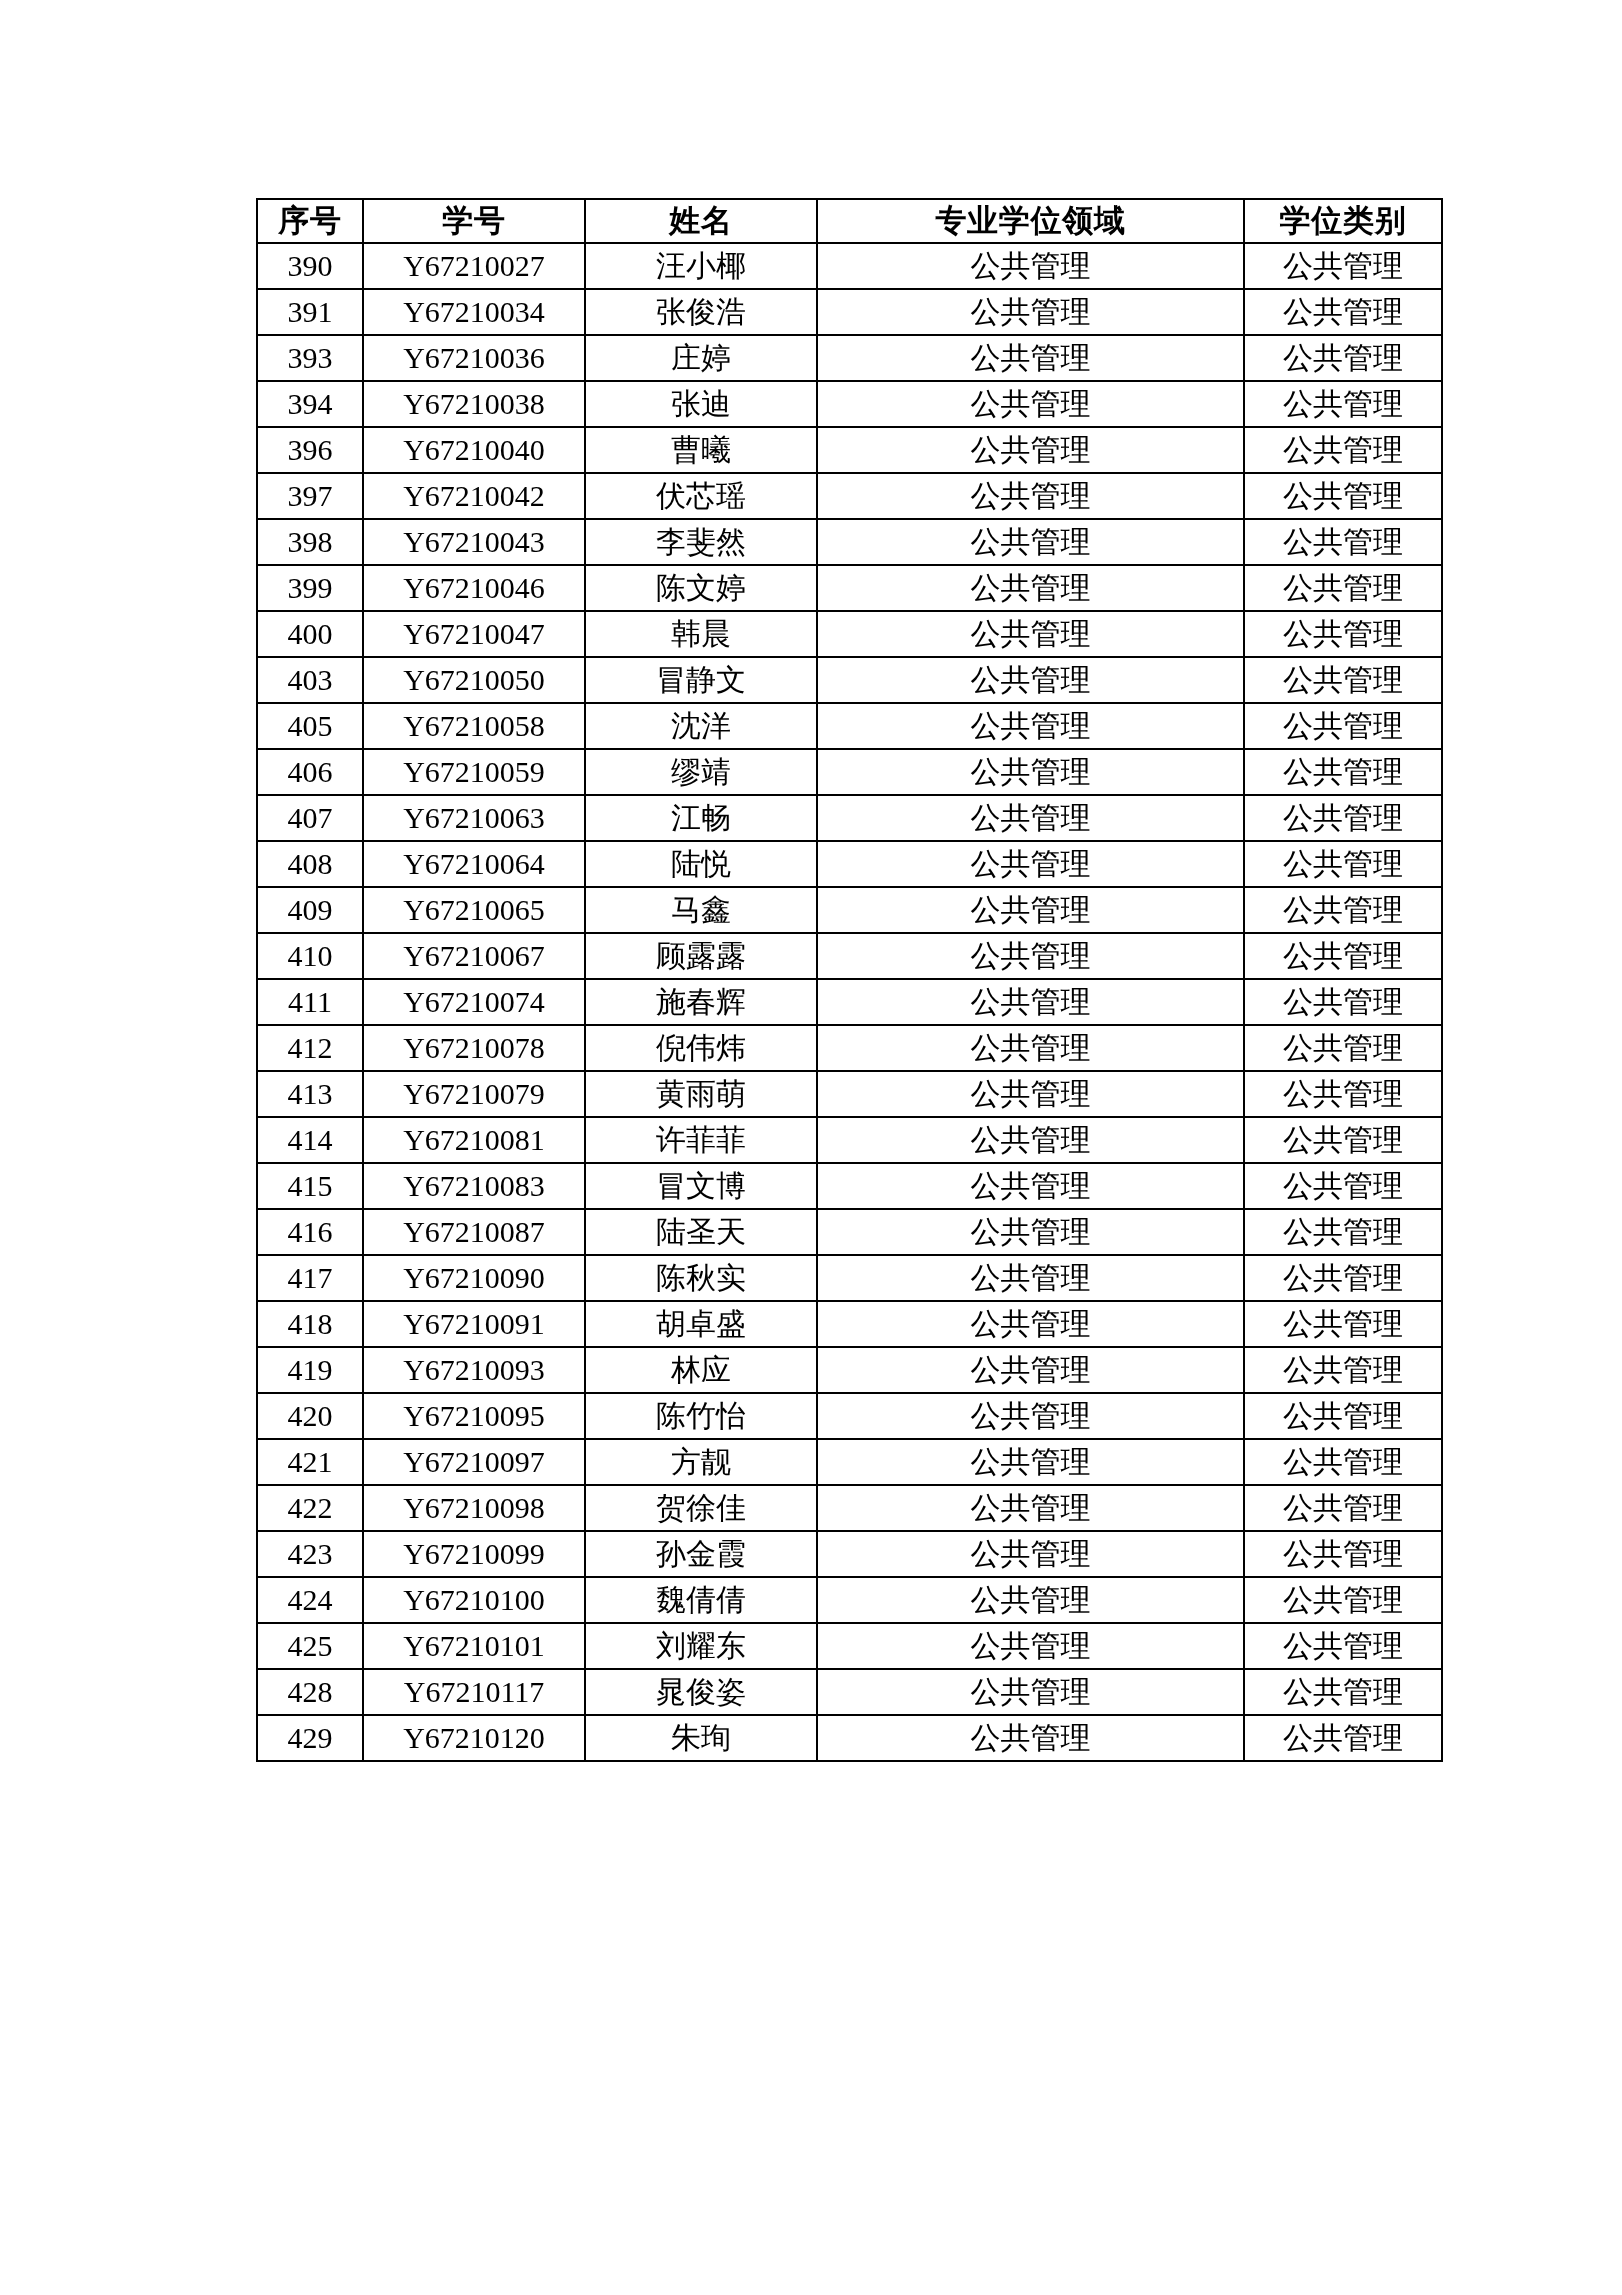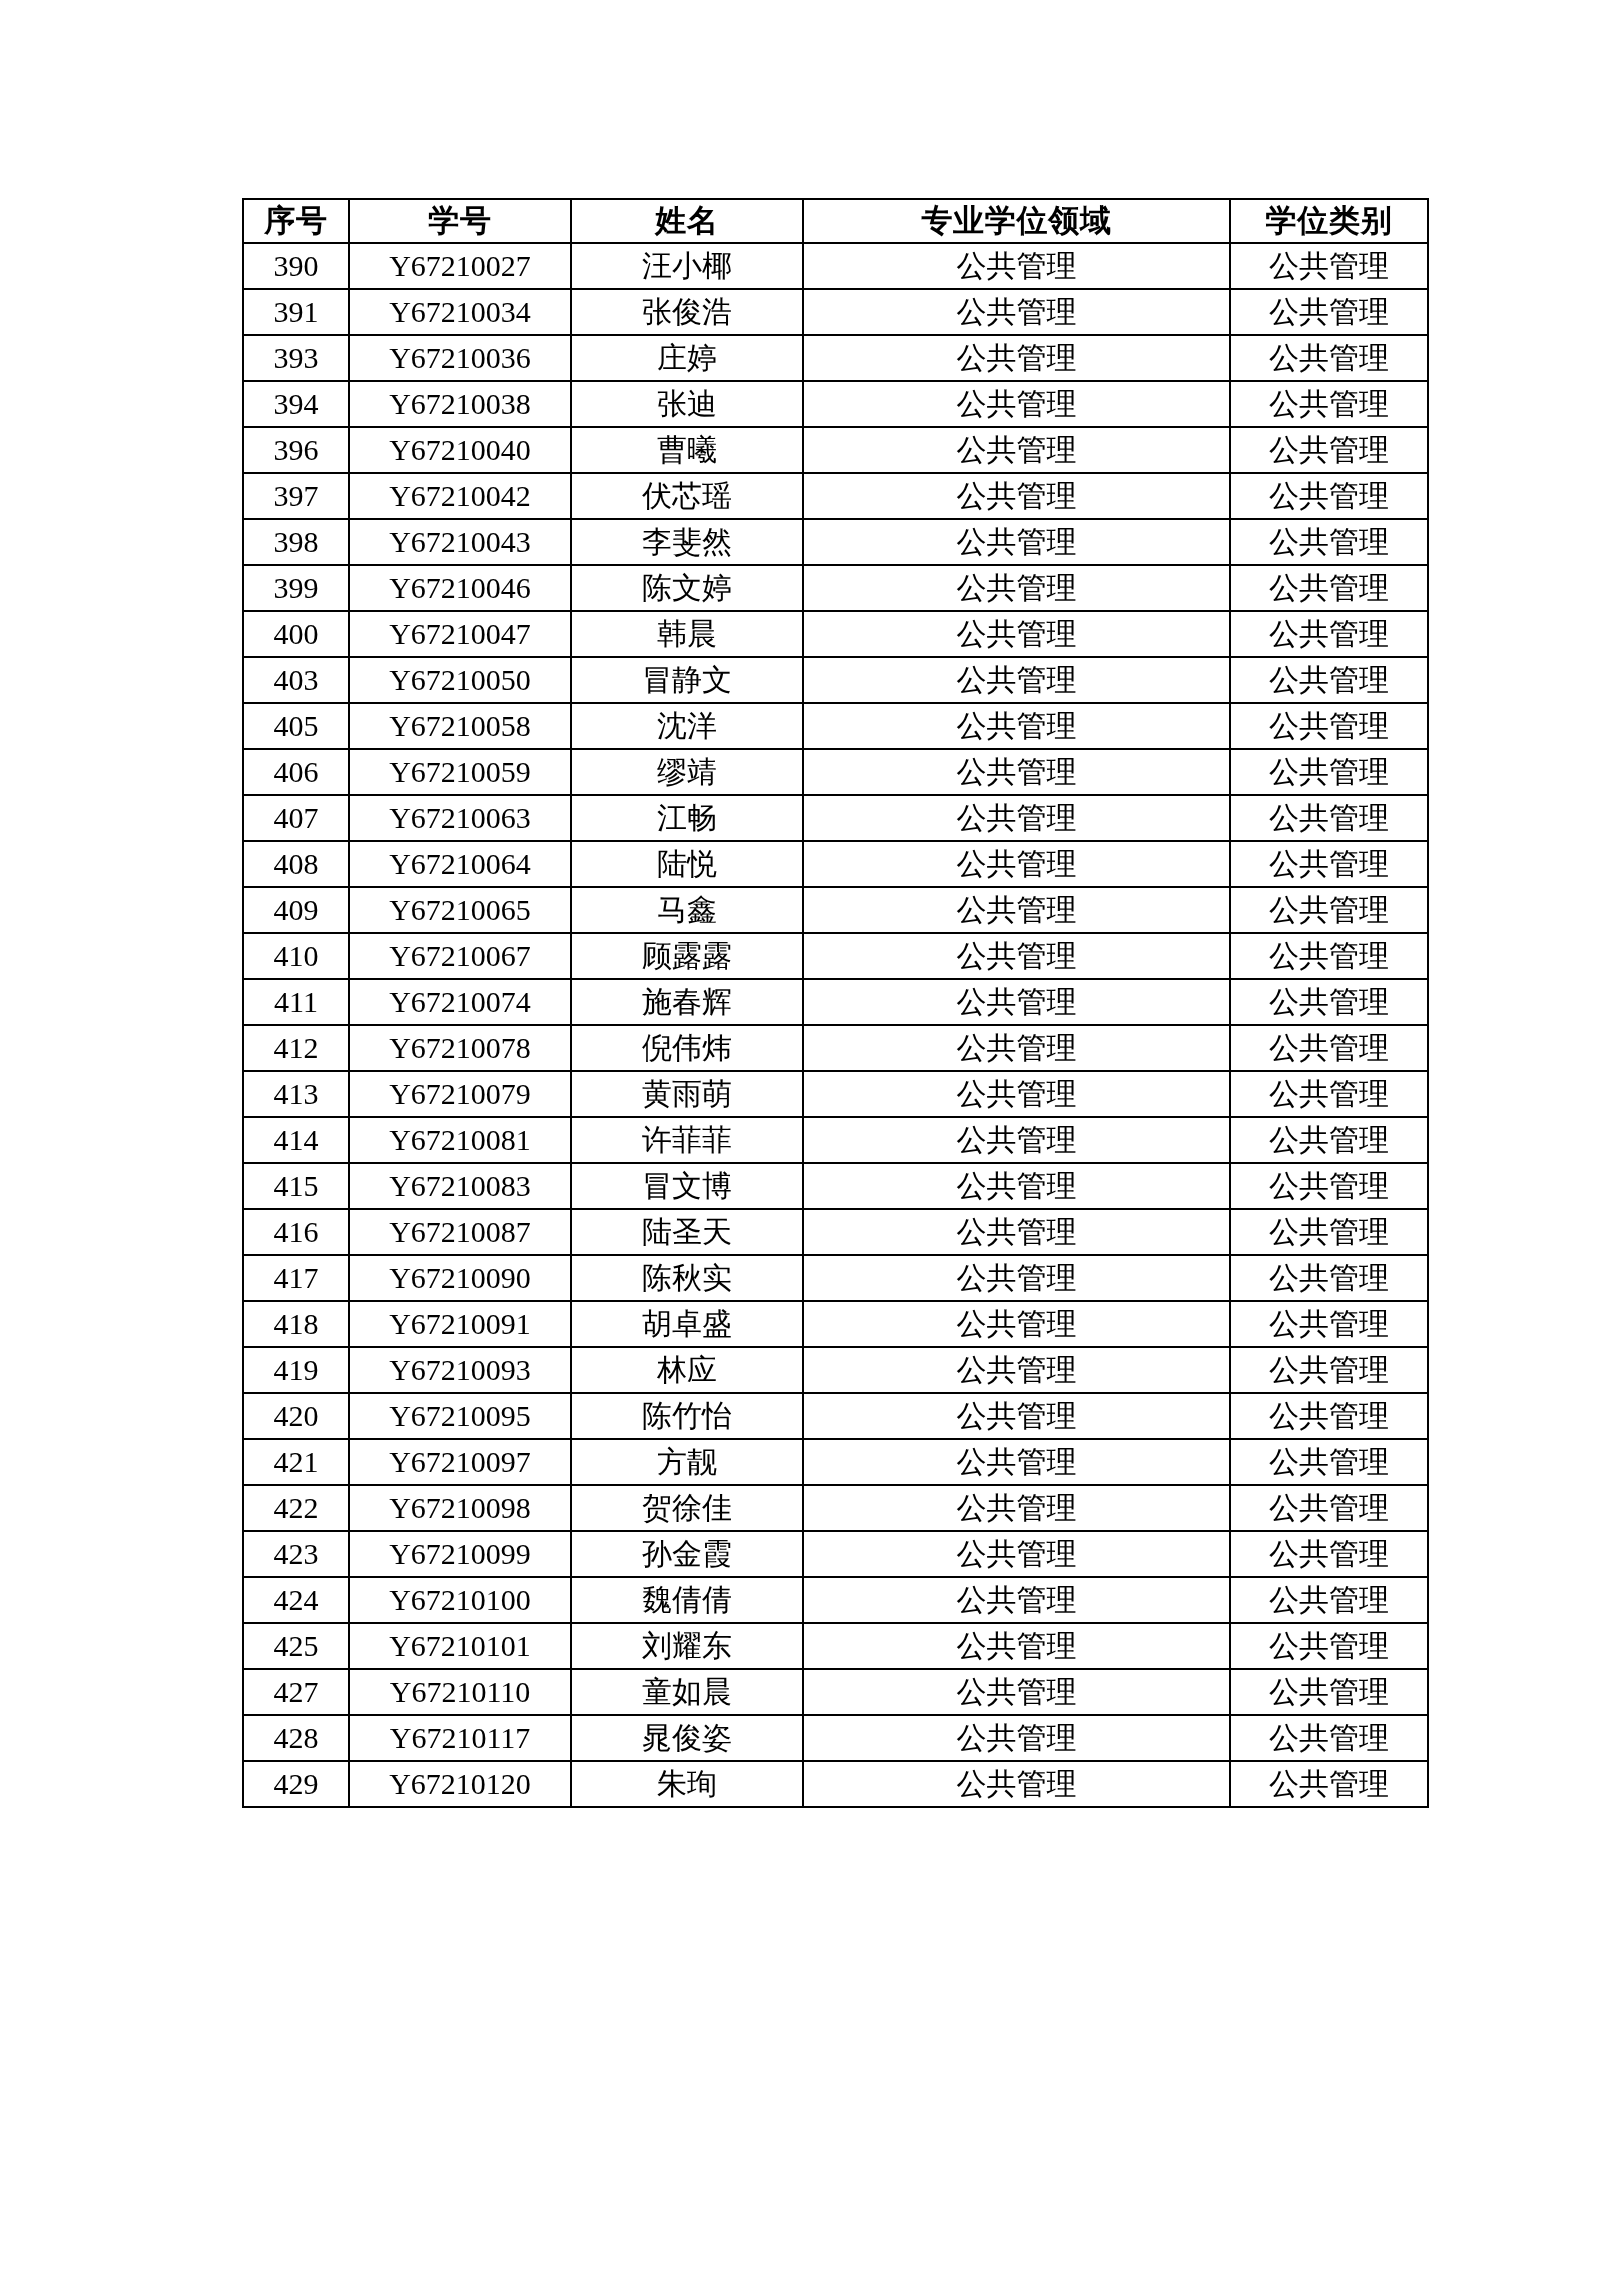--- a/index.html
+++ b/index.html
@@ -11,21 +11,21 @@
     position: relative;
     width: 1623px;
     height: 2295px;
     background: #ffffff;
     overflow: hidden;
     font-family: "Liberation Serif", "DejaVu Serif", serif;
     color: #000000;
   }
   table.roster {
     position: absolute;
-    left: 242px;
+    left: 256px;
     top: 198px;
     width: 1185px;
     border-collapse: collapse;
     table-layout: fixed;
   }
   table.roster col.c-index  { width: 106px; }
   table.roster col.c-id     { width: 222px; }
   table.roster col.c-name   { width: 232px; }
   table.roster col.c-field  { width: 427px; }
   table.roster col.c-cat    { width: 198px; }
@@ -290,27 +290,20 @@
         <td>公共管理</td>
       </tr>
         <tr>
         <td class="num">425</td>
         <td class="num">Y67210101</td>
         <td>刘耀东</td>
         <td>公共管理</td>
         <td>公共管理</td>
       </tr>
         <tr>
-        <td class="num">427</td>
-        <td class="num">Y67210110</td>
-        <td>童如晨</td>
-        <td>公共管理</td>
-        <td>公共管理</td>
-      </tr>
-        <tr>
         <td class="num">428</td>
         <td class="num">Y67210117</td>
         <td>晁俊姿</td>
         <td>公共管理</td>
         <td>公共管理</td>
       </tr>
         <tr>
         <td class="num">429</td>
         <td class="num">Y67210120</td>
         <td>朱珣</td>

